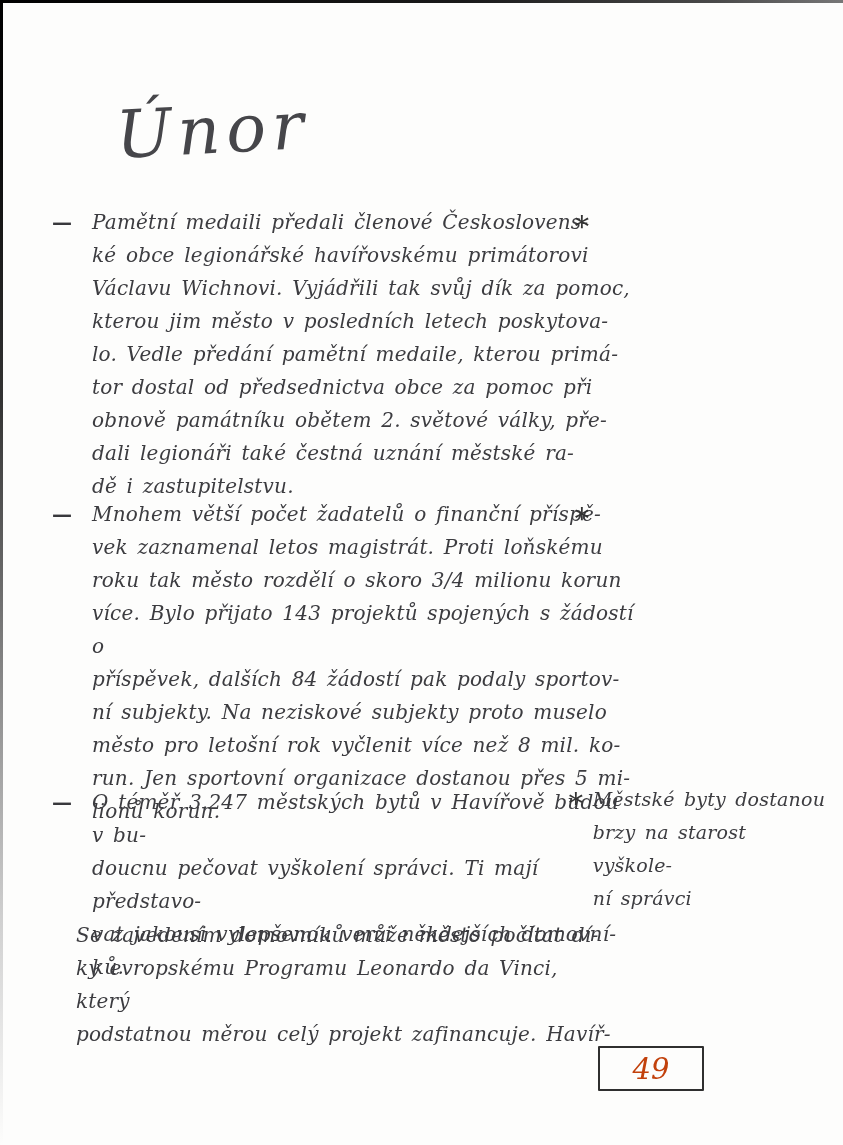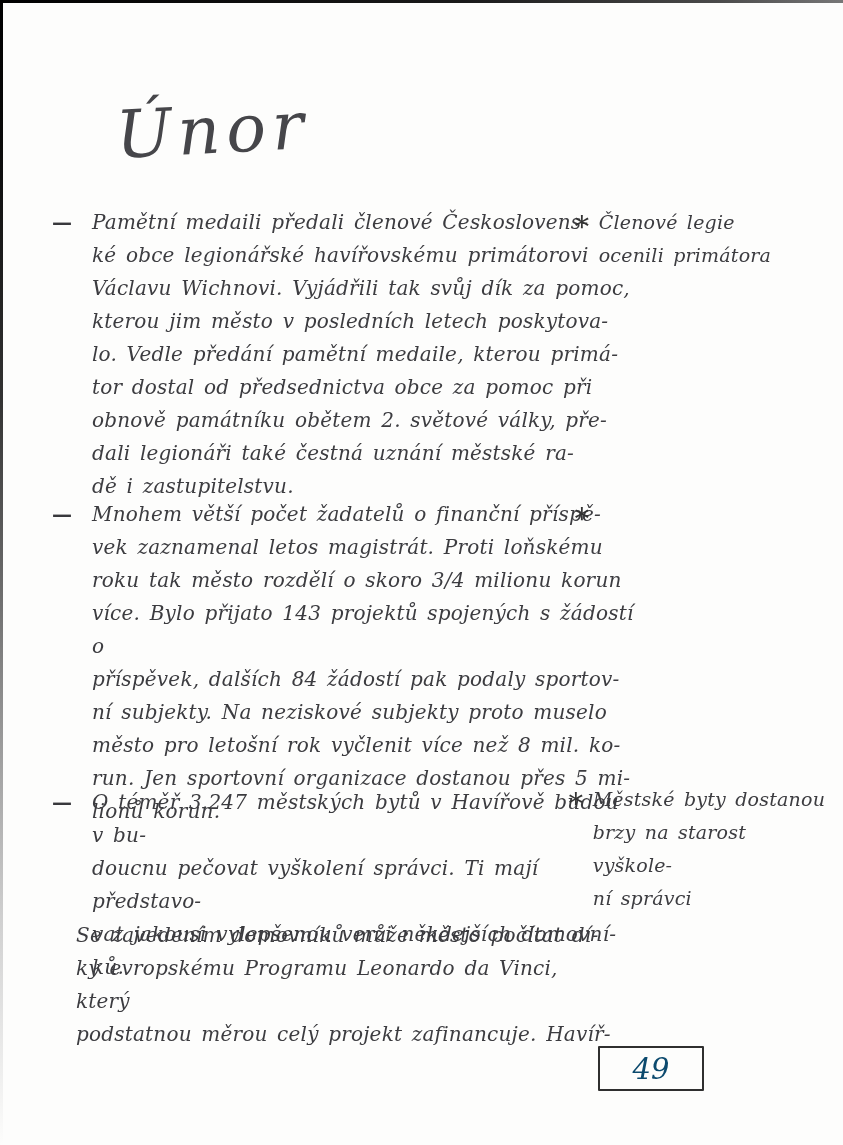--- a/index.html
+++ b/index.html
@@ -50,21 +50,21 @@
   .note .marker {
     flex:none;
     font-style:normal; font-size:29px; line-height:30px; color:#333;
   }
   .note .lines { width:238px; }
   .pagenum-box {
     position:absolute; left:598px; top:1046px;
     width:102px; height:41px;
     border:2px solid #2f2f2f; border-radius:1px;
     display:flex; align-items:center; justify-content:center;
-    font-size:29px; color:#0c4a6e;
+    font-size:29px; color:#c2410c;
     background:#fdfdfc;
   }
 </style>
 </head>
 <body>
 
 <div class="page">
 
   <div class="edge-top"></div>
   <div class="edge-left"></div>
@@ -107,22 +107,20 @@
 
   <div class="para" style="left:36px; top:919px;">
     <span class="bullet"></span>
     <div class="lines">Se zavedením domovníků může město počítat dí-
 ky evropskému Programu Leonardo da Vinci, který
 podstatnou měrou celý projekt zafinancuje. Havíř-</div>
   </div>
 
   <div class="note" style="left:572px; top:206px;">
     <span class="marker">∗</span>
-    <div class="lines">Členové legie
-ocenili primátora</div>
   </div>
 
   <div class="note" style="left:572px; top:498px;">
     <span class="marker">∗</span>
   </div>
 
   <div class="note" style="left:566px; top:783px;">
     <span class="marker">∗</span>
     <div class="lines">Městské byty dostanou
 brzy na starost vyškole-

